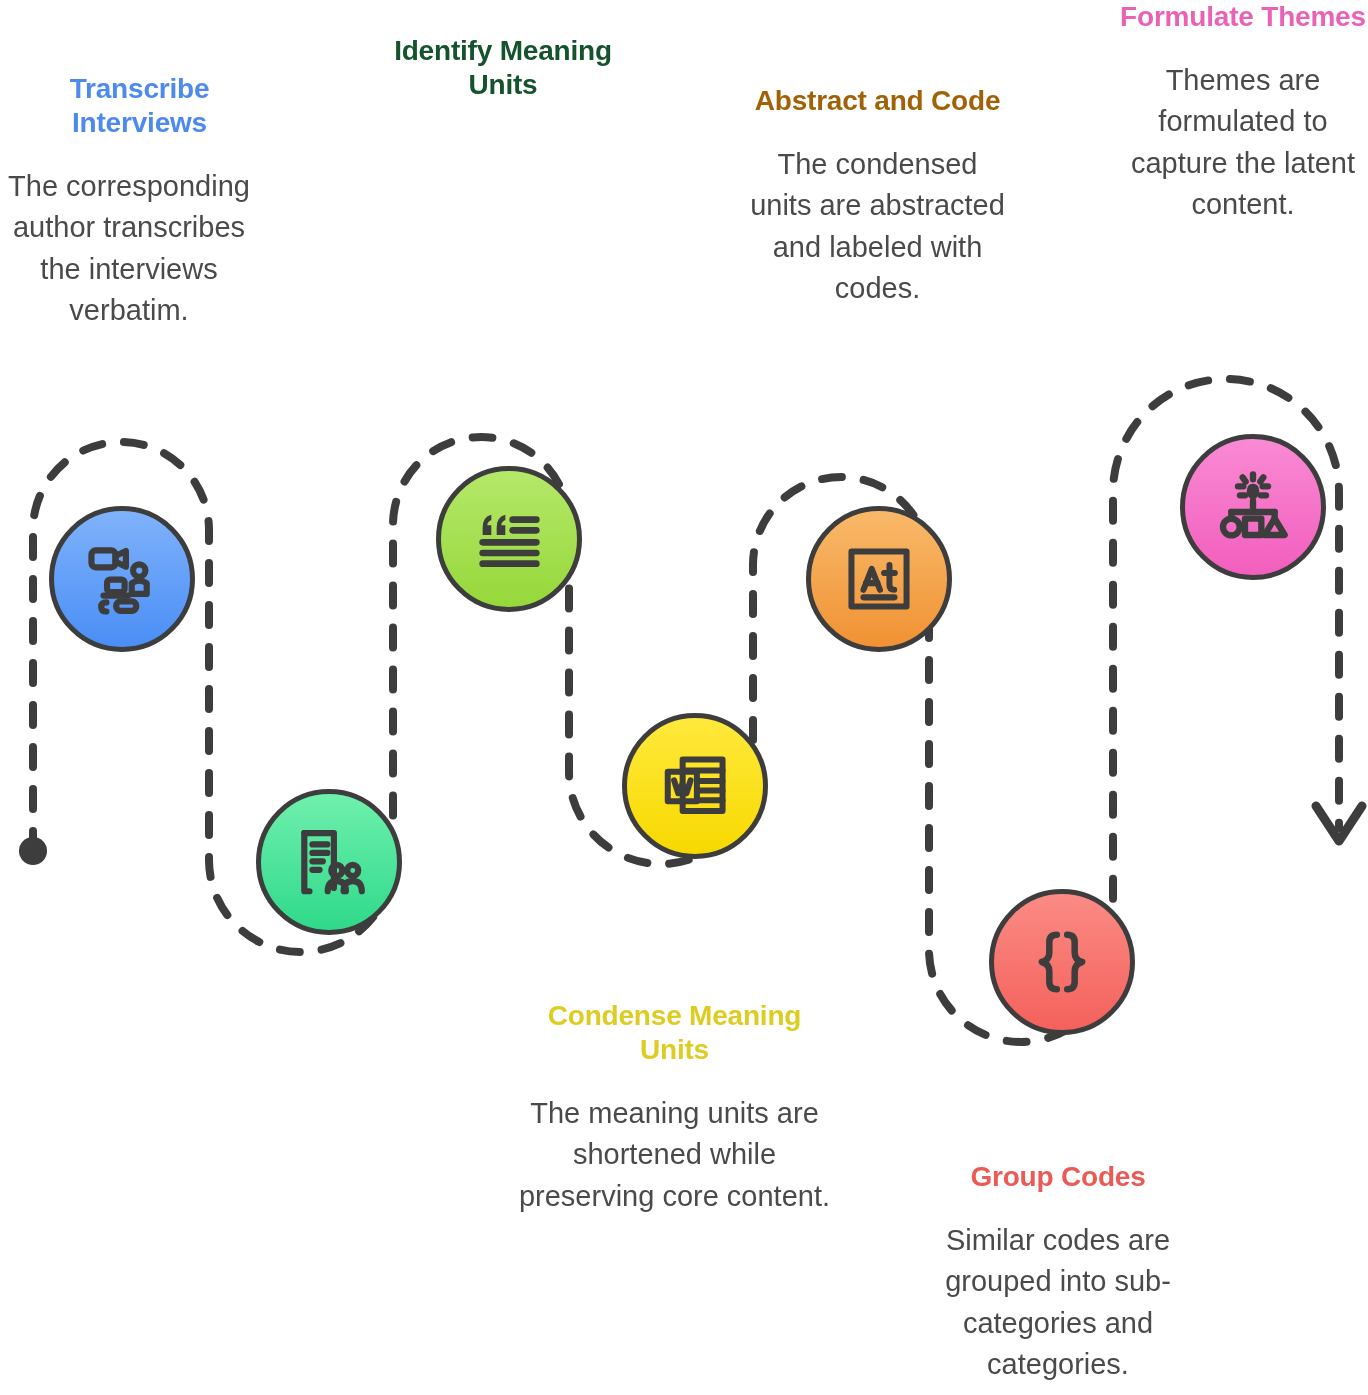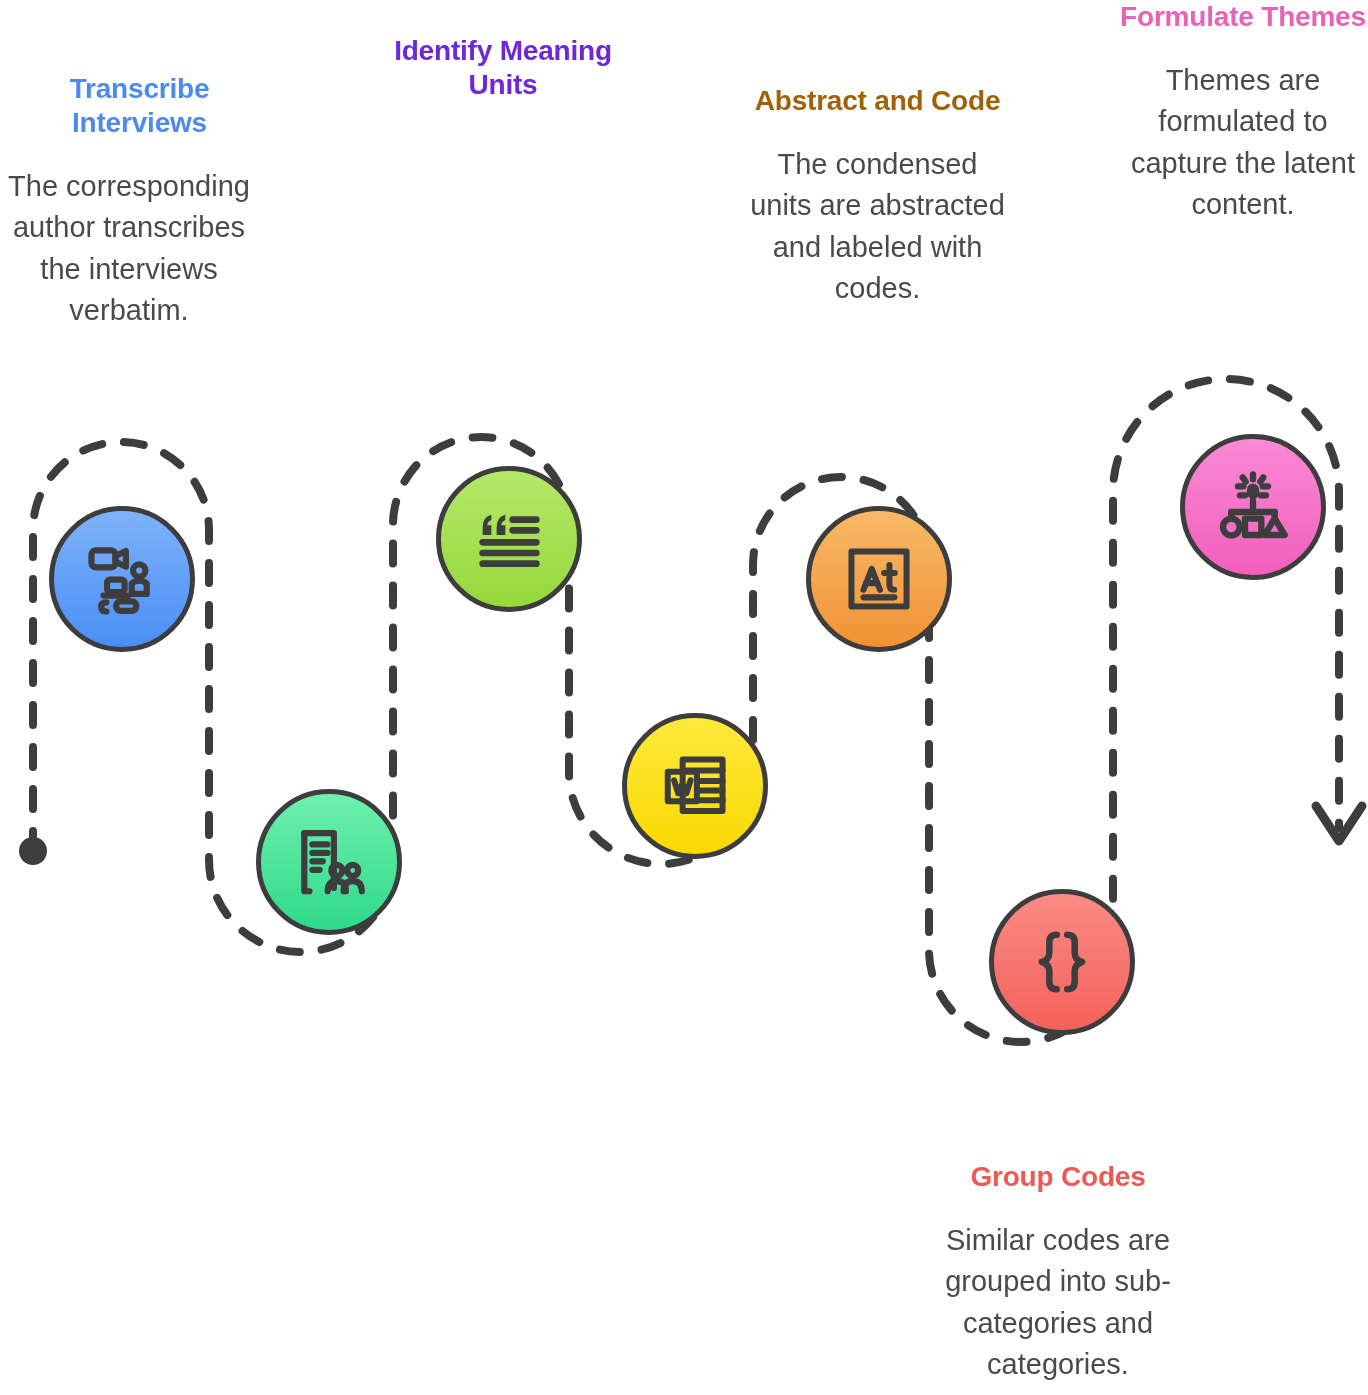--- a/index.html
+++ b/index.html
@@ -181,23 +181,27 @@
 
   <div class="text-block" style="left:0px; top:72px; width:258px;">
     <div class="step-title" style="color:#4d8af0;padding-left:21px;">Transcribe Interviews</div>
     <div class="step-desc">The corresponding author transcribes the interviews verbatim.</div>
   </div>
 
   <div class="text-block" style="left:155px; top:1068px; width:313px;">
   </div>
 
   <div class="text-block" style="left:358px; top:34px; width:290px;">
-    <div class="step-title" style="color:#6d28d9;">Identify Meaning Units</div>
-  </div>
-
+    <div class="step-title" style="color:#14532d;">Identify Meaning Units</div>
+  </div>
+
+  <div class="text-block" style="left:516px; top:999px; width:317px;">
+    <div class="step-title" style="color:#ddcc22;">Condense Meaning Units</div>
+    <div class="step-desc">The meaning units are shortened while preserving core content.</div>
+  </div>
 
   <div class="text-block" style="left:744px; top:84px; width:267px;">
     <div class="step-title" style="color:#a16207;">Abstract and Code</div>
     <div class="step-desc">The condensed units are abstracted and labeled with codes.</div>
   </div>
 
   <div class="text-block" style="left:922px; top:1160px; width:272px;">
     <div class="step-title" style="color:#eb5a54;">Group Codes</div>
     <div class="step-desc">Similar codes are grouped into sub-categories and categories.</div>
   </div>

